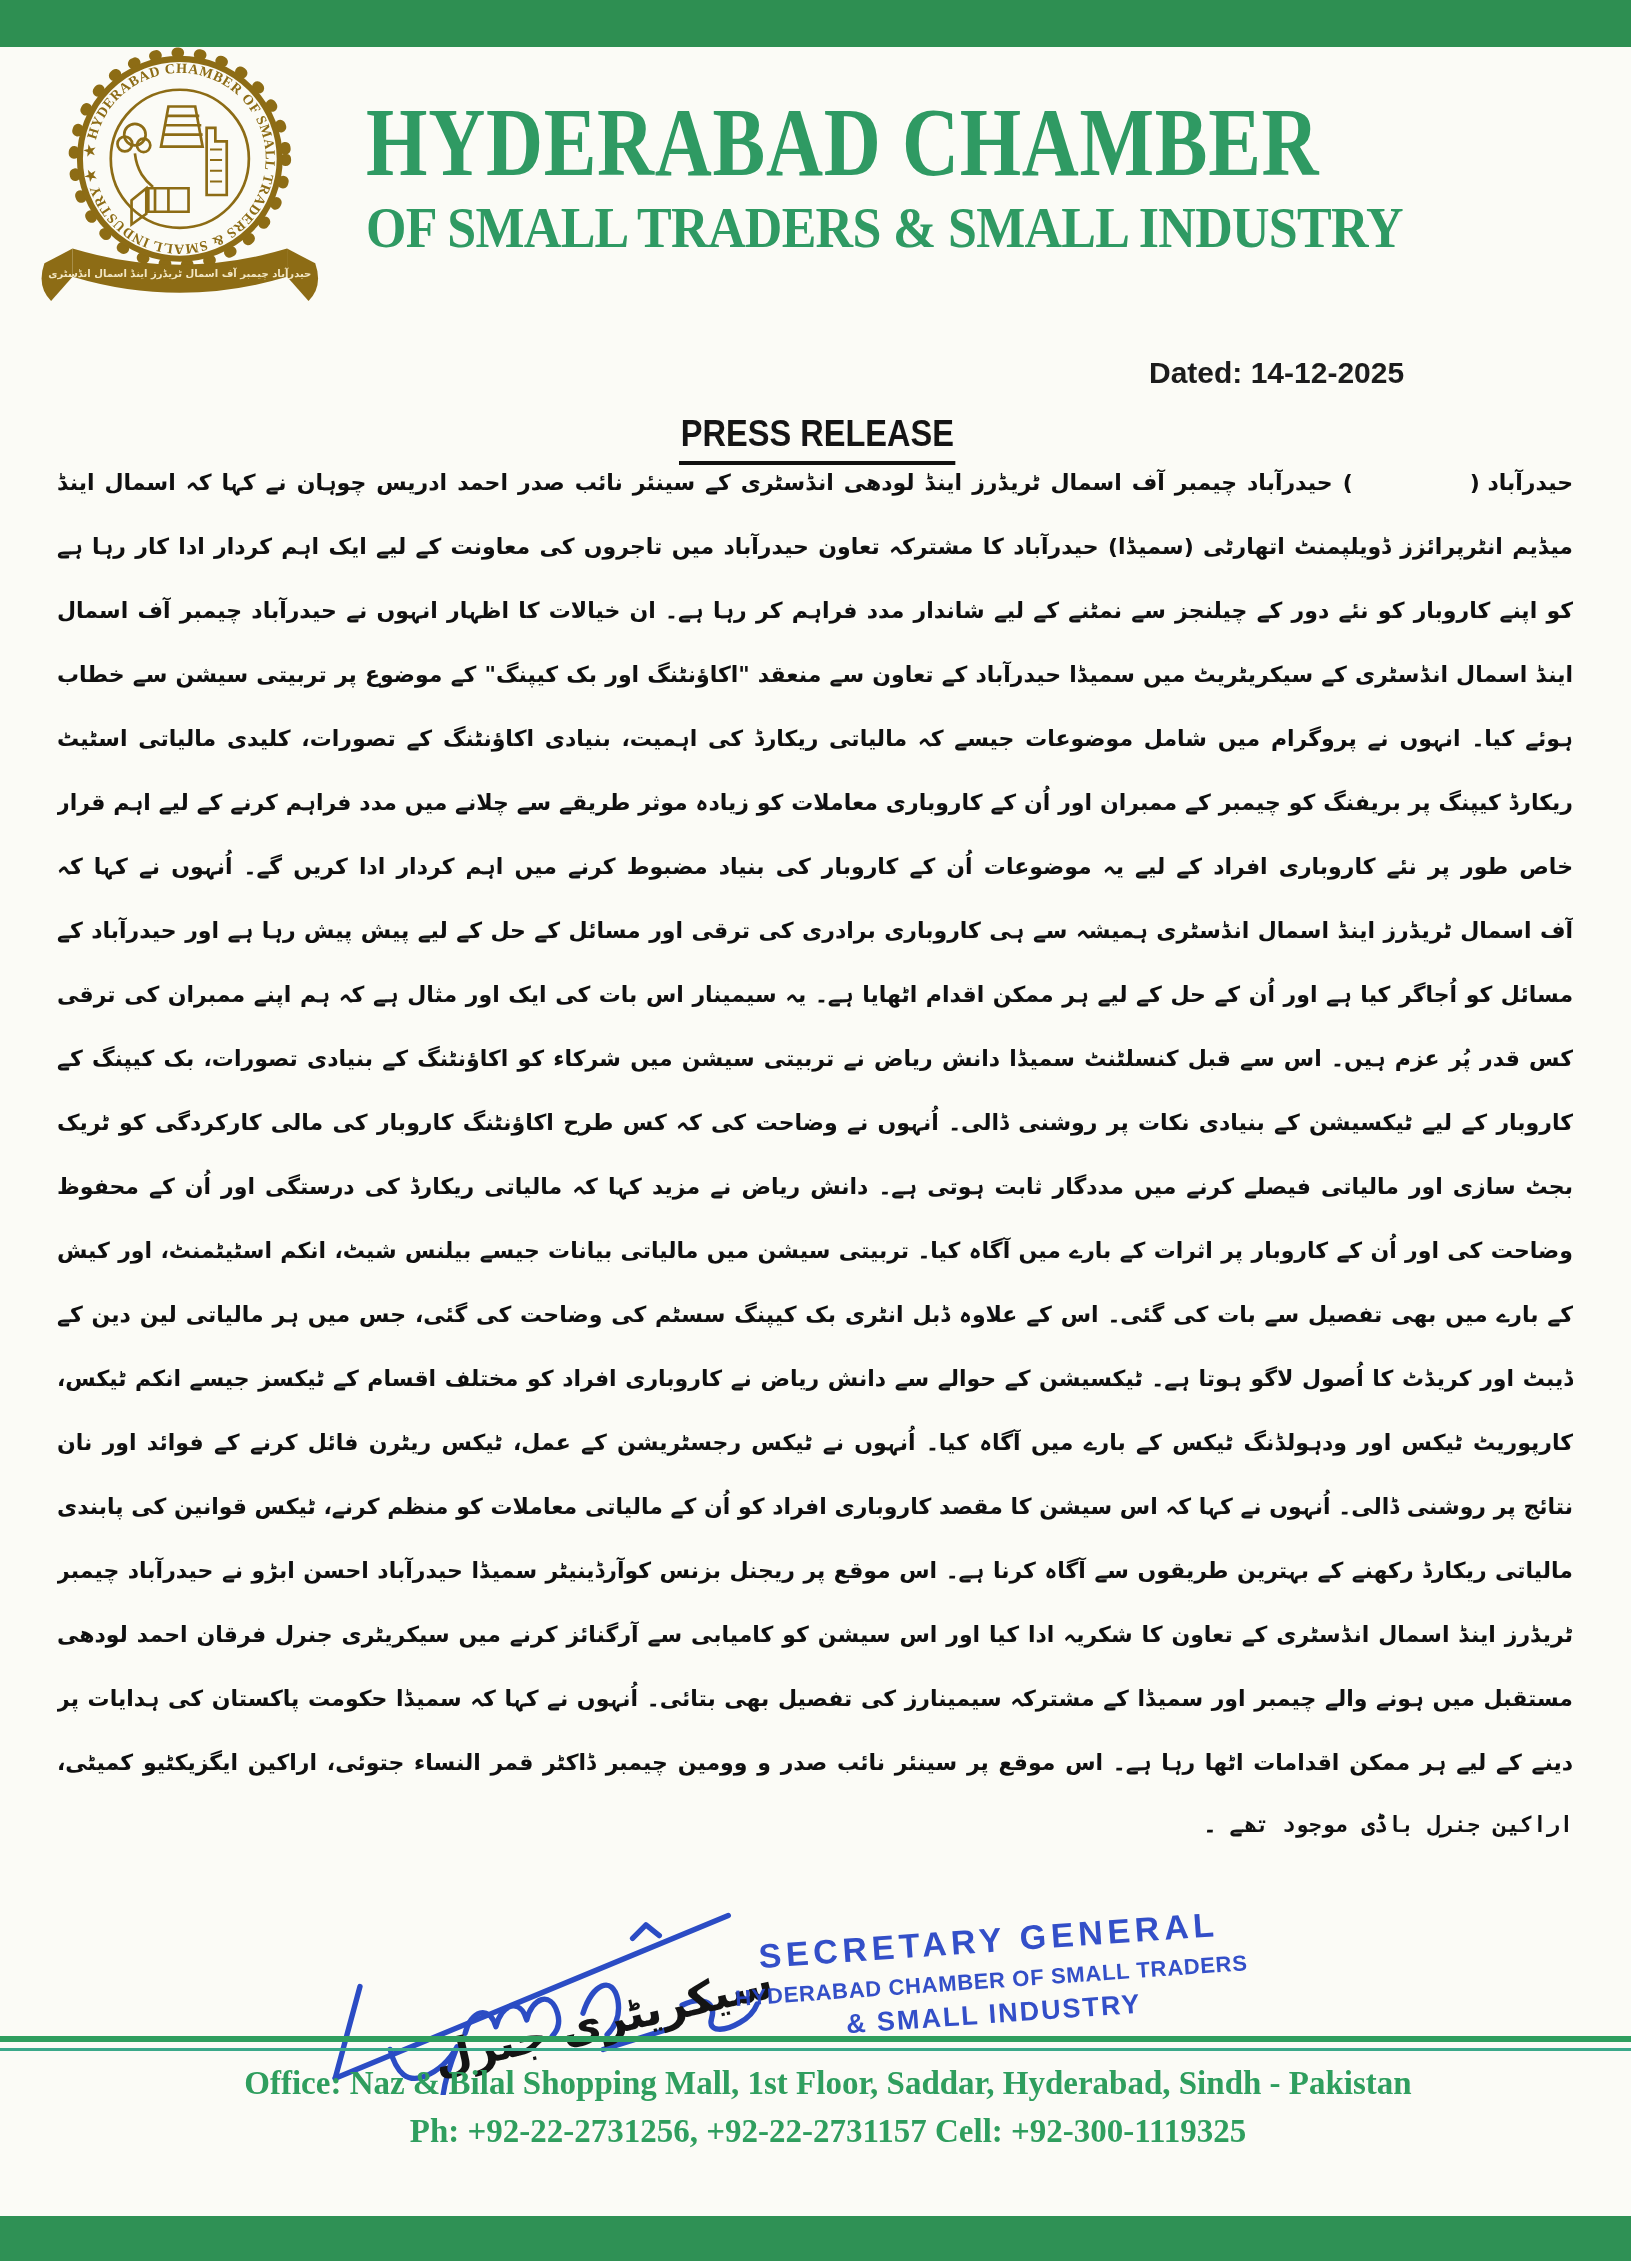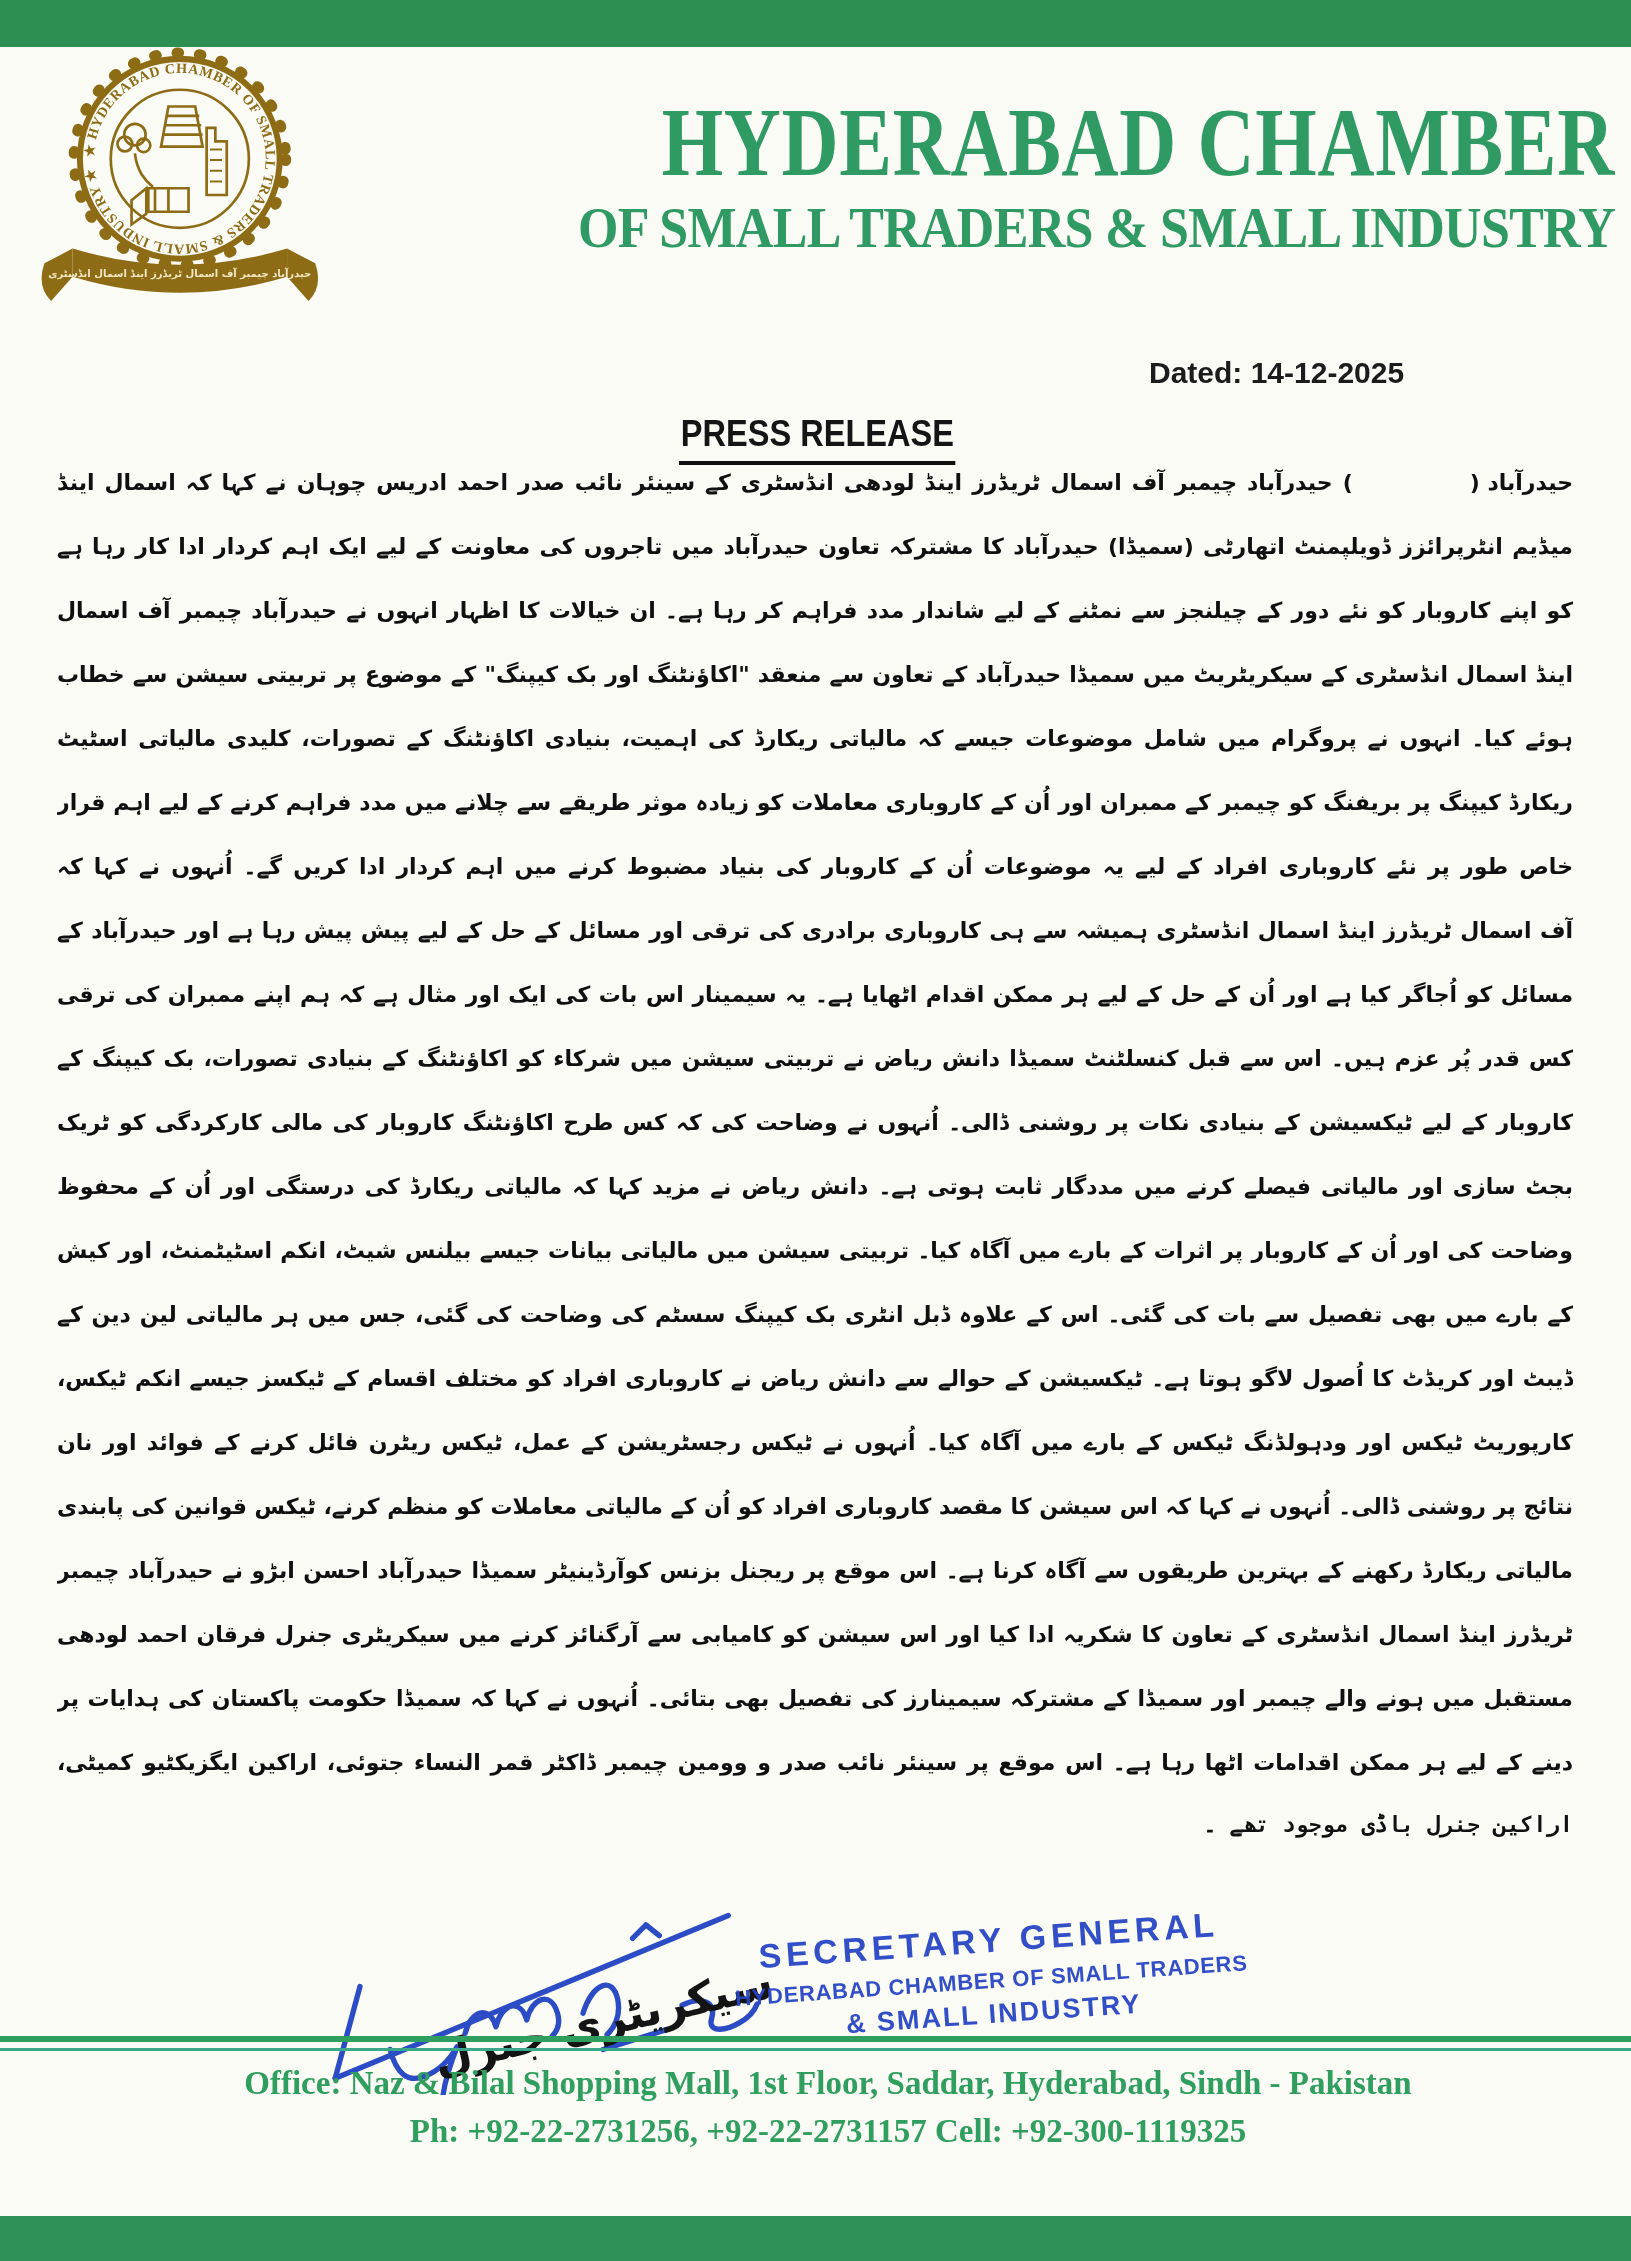--- a/index.html
+++ b/index.html
@@ -8,21 +8,21 @@
     width:1632px;height:2261px;position:relative;
     background:#fbfbf6;overflow:hidden;
     font-family:"Liberation Sans",sans-serif;color:#151515;
   }
   
   .topbar{position:absolute;top:0;left:0;right:0;height:47px;background:#2e8f52;}
   .bottombar{position:absolute;top:2216px;left:0;right:0;height:45px;background:#2f9155;}
 
   
   .seal{position:absolute;left:31px;top:27px;width:303px;height:285px;}
-  .header-text{position:absolute;left:366px;right:17px;top:94px;text-align:right;color:#2f9a63;}
+  .header-text{position:absolute;left:366px;right:17px;top:94px;text-align:left;color:#2f9a63;}
   .title1{
     font-family:"Liberation Serif",serif;font-weight:bold;font-size:79px;line-height:1;
     transform:scaleY(1.22);transform-origin:center top;letter-spacing:0.7px;white-space:nowrap;
   }
   .title2{
     font-family:"Liberation Serif",serif;font-weight:bold;font-size:52px;line-height:1;
     transform:scaleY(1.1);transform-origin:center top;margin-top:27px;letter-spacing:-0.7px;white-space:nowrap;
   }
   .dated{
     position:absolute;left:1149px;top:356px;

